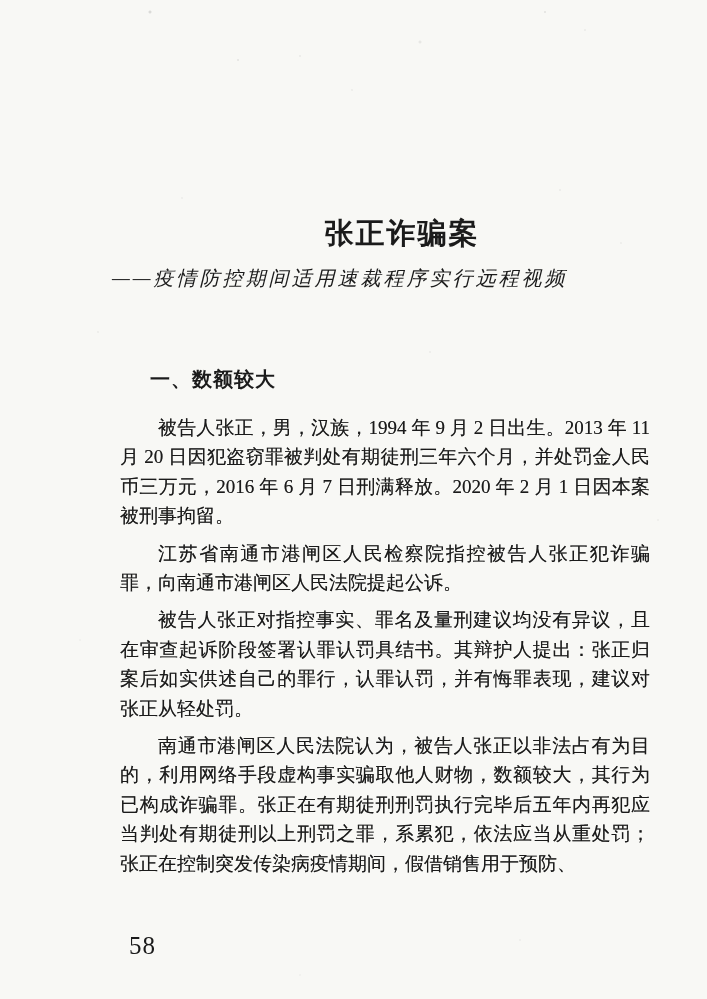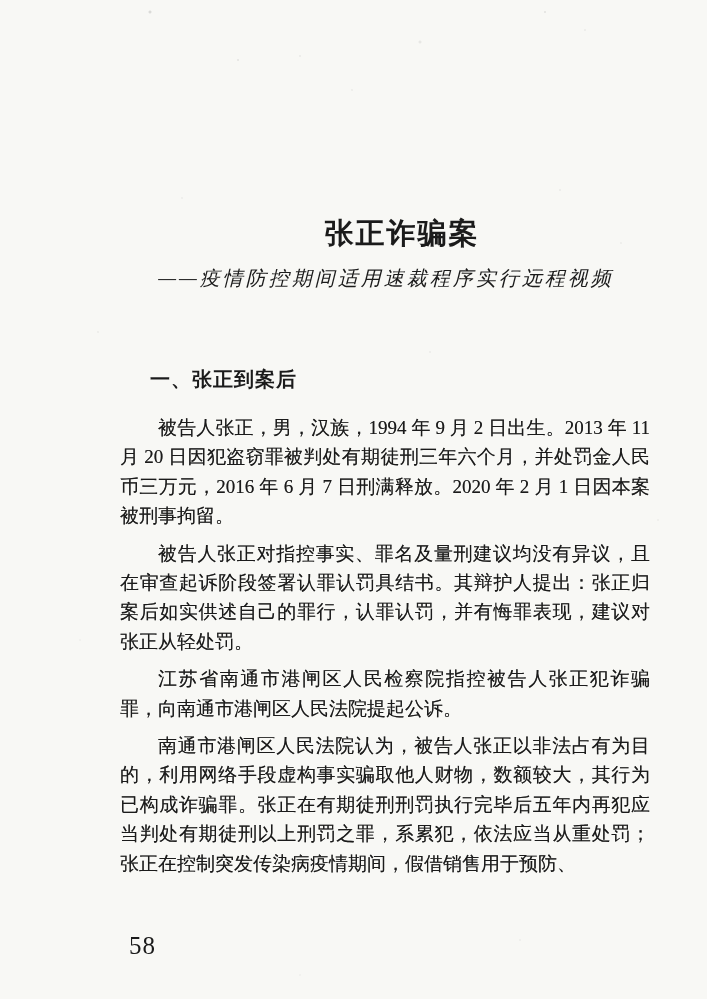--- a/index.html
+++ b/index.html
@@ -59,21 +59,21 @@
     text-align: center;
     font-size: 29px;
     font-weight: bold;
     letter-spacing: 2px;
   }
   .subtitle {
     position: absolute;
     left: 112px;
     width: 548px;
     top: 258px;
-    text-align: center;
+    text-align: left;
     font-size: 20px;
     font-style: italic;
     letter-spacing: 3px;
     line-height: 40px;
   }
   .section-heading {
     position: absolute;
     left: 150px;
     top: 366px;
     font-size: 20px;
@@ -110,23 +110,23 @@
 <div class="page">
   <div class="noise"></div>
 
 
   <h1 class="title">张正诈骗案</h1>
 
   <div class="subtitle">
     <div>——疫情防控期间适用速裁程序实行远程视频</div>
   </div>
 
-  <div class="section-heading">一、张正到案后</div>
+  <div class="section-heading">一、数额较大</div>
 
   <div class="body-text">
       <p>被告人张正，男，汉族，1994 年 9 月 2 日出生。2013 年 11 月 20 日因犯盗窃罪被判处有期徒刑三年六个月，并处罚金人民币三万元，2016 年 6 月 7 日刑满释放。2020 年 2 月 1 日因本案被刑事拘留。</p>
+      <p>江苏省南通市港闸区人民检察院指控被告人张正犯诈骗罪，向南通市港闸区人民法院提起公诉。</p>
       <p>被告人张正对指控事实、罪名及量刑建议均没有异议，且在审查起诉阶段签署认罪认罚具结书。其辩护人提出：张正归案后如实供述自己的罪行，认罪认罚，并有悔罪表现，建议对张正从轻处罚。</p>
-      <p>江苏省南通市港闸区人民检察院指控被告人张正犯诈骗罪，向南通市港闸区人民法院提起公诉。</p>
       <p>南通市港闸区人民法院认为，被告人张正以非法占有为目的，利用网络手段虚构事实骗取他人财物，数额较大，其行为已构成诈骗罪。张正在有期徒刑刑罚执行完毕后五年内再犯应当判处有期徒刑以上刑罚之罪，系累犯，依法应当从重处罚；张正在控制突发传染病疫情期间，假借销售用于预防、</p>
     </div>
 
   <div class="page-number">58</div>
 </div>
 
 </body></html>

